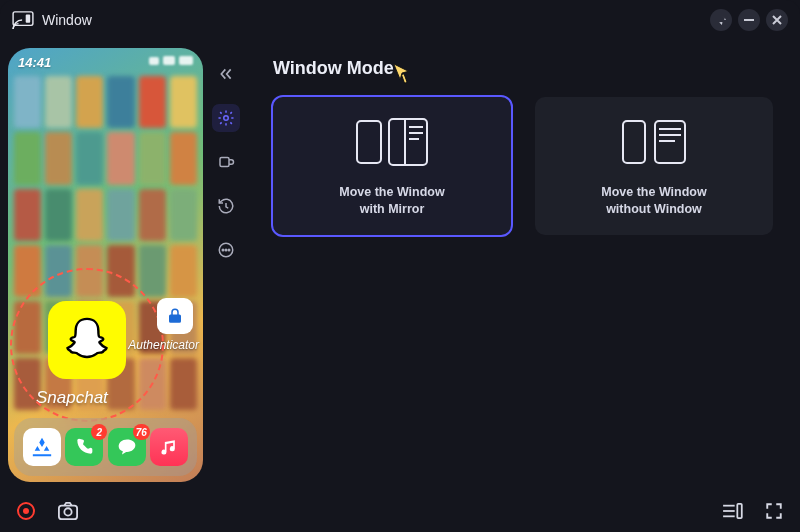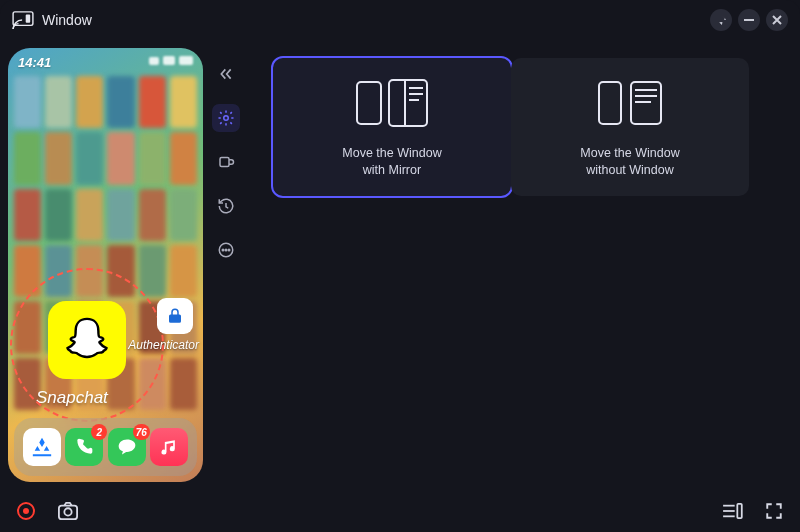--- a/index.html
+++ b/index.html
@@ -141,21 +141,21 @@
   .settings-title{
     font-size:18px; font-weight:700; color:#eceef7;
     display:flex; align-items:center; gap:2px;
     margin-bottom:18px;
     position:relative;
   }
   .settings-title .cursor{
     position:absolute; left:118px; top:4px;
   }
   .mode-cards{
-    display:flex; 
+    display:flex; gap:24px;font-weight:bold;
   }
   .card{
     width:238px; height:138px;
     border-radius:10px;
     background:#1e2029;
     display:flex; flex-direction:column; align-items:center; justify-content:center;
     gap:14px;
     text-align:center;
   }
   .card.selected{
@@ -325,20 +325,29 @@
       <svg width="18" height="18" viewBox="0 0 24 24" fill="none" stroke="currentColor" stroke-width="2">
           <circle cx="12" cy="12" r="9"></circle>
           <circle cx="8" cy="12" r="1" fill="currentColor"></circle>
           <circle cx="12" cy="12" r="1" fill="currentColor"></circle>
           <circle cx="16" cy="12" r="1" fill="currentColor"></circle>
         </svg>
     </div>
   </div>
 
   <div class="settings">
+    <div class="settings-title">
+      <span>Window Mode</span>
+      <span class="cursor">
+        <svg width="22" height="24" viewBox="0 0 24 26">
+            <path fill="#fdd76b" stroke="#111" stroke-width="1" d="M3 2l16 8-7 2-2 7z"></path>
+            <rect x="13" y="13" width="3" height="10" rx="1" fill="#fdd76b" stroke="#111" transform="rotate(-20 14 18)"></rect>
+          </svg>
+      </span>
+    </div>
     <div class="mode-cards">
       <div class="card selected">
         <div class="card-illus">
           <svg width="74" height="50" viewBox="0 0 74 50" fill="none" stroke="#e6e7f3" stroke-width="2">
             <rect x="2" y="4" width="24" height="42" rx="4"></rect>
             <rect x="34" y="2" width="38" height="46" rx="4"></rect>
             <line x1="50" y1="2" x2="50" y2="48"></line>
             <line x1="54" y1="10" x2="68" y2="10"></line>
             <line x1="54" y1="16" x2="68" y2="16"></line>
             <line x1="54" y1="22" x2="64" y2="22"></line>

